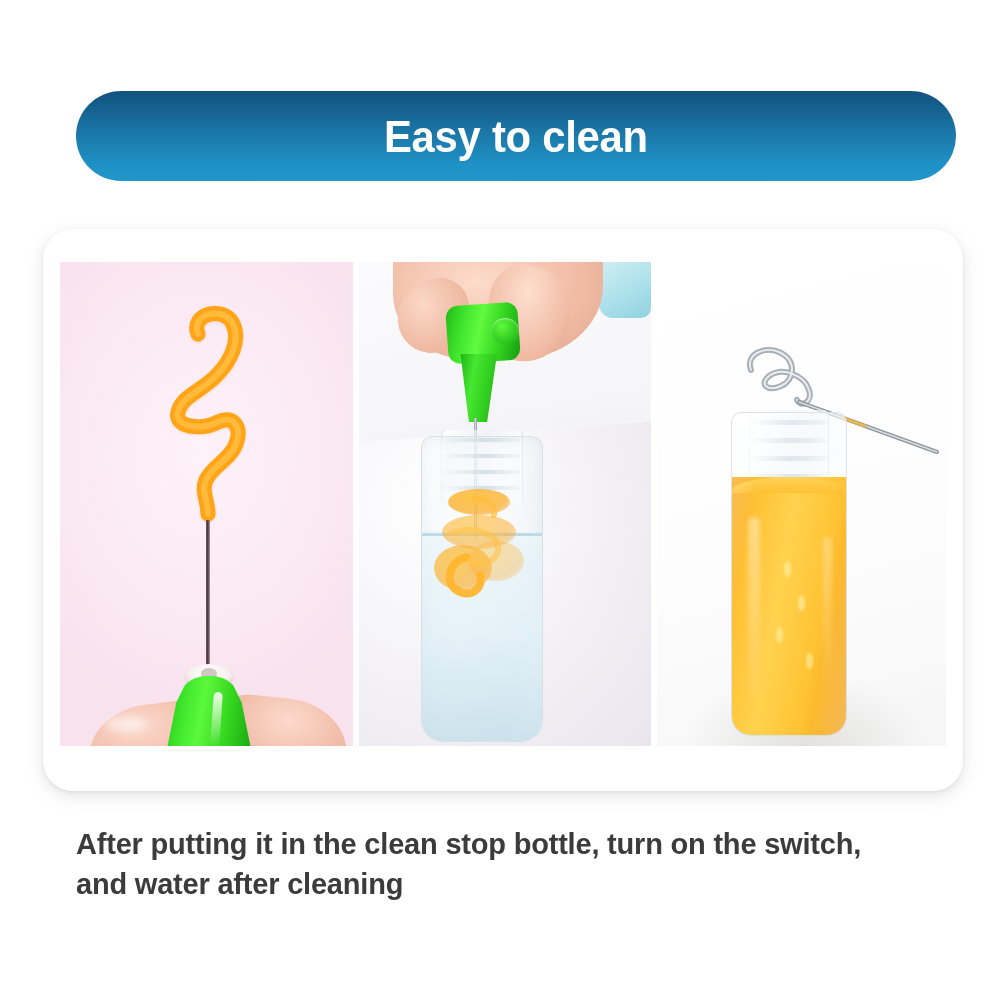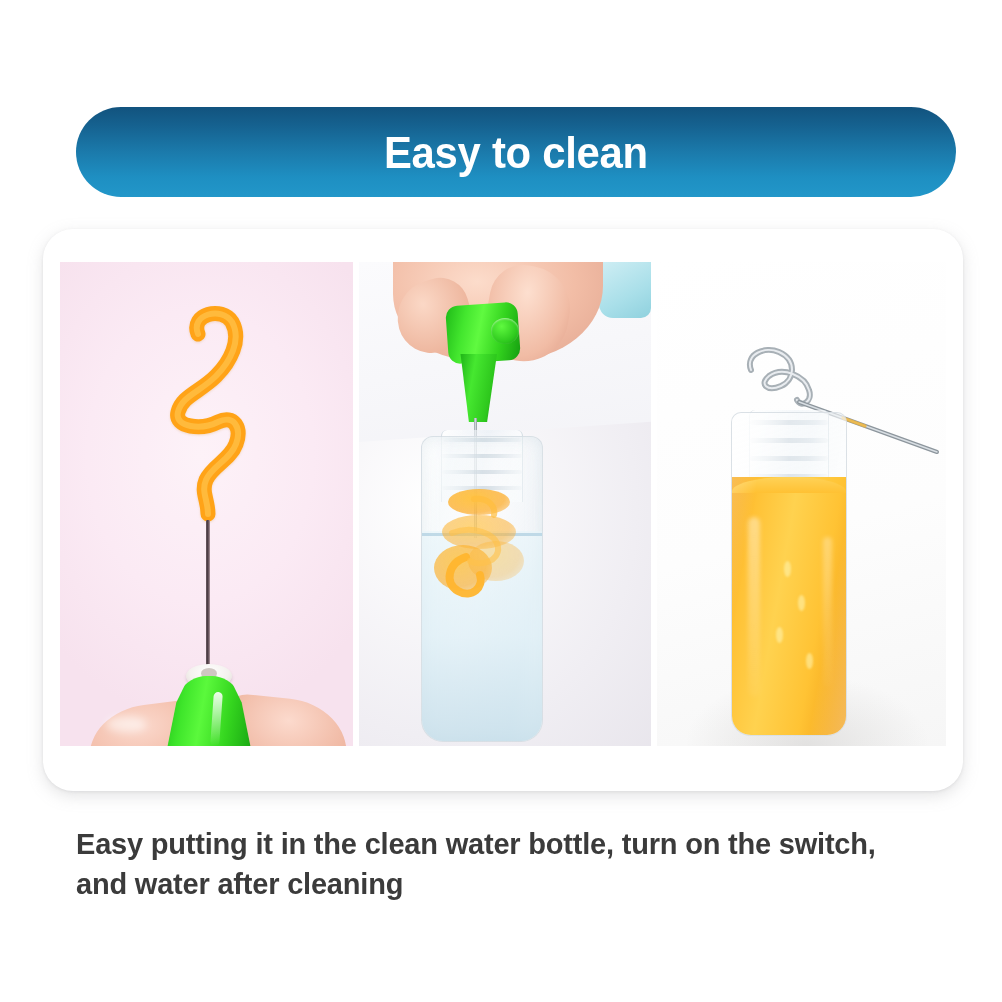--- a/index.html
+++ b/index.html
@@ -16,21 +16,21 @@
     position: relative;
     width: 1002px;
     height: 1002px;
     background: #ffffff;
   }
 
   
   #banner {
     position: absolute;
     left: 76px;
-    top: 107px;
+    top: 91px;
     width: 880px;
     height: 90px;
     border-radius: 45px;
     background: linear-gradient(to bottom,
         #12537e 0%,
         #15618f 20%,
         #1b7aab 50%,
         #1e8fc2 78%,
         #2297c9 100%);
     display: flex;
@@ -455,17 +455,17 @@
             <div class="juice-spot" style="left:74px;  top:176px;"></div>
           </div>
           <div class="jgloss"></div>
         </div>
       </div>
 
     </div>
   </div>
 
   <div id="caption">
-    <span>Easy putting it in the clean water bottle, turn on the switch,</span>
+    <span>After putting it in the clean stop bottle, turn on the switch,</span>
     <span>and water after cleaning</span>
   </div>
 
 </div>
 
 </body></html>

